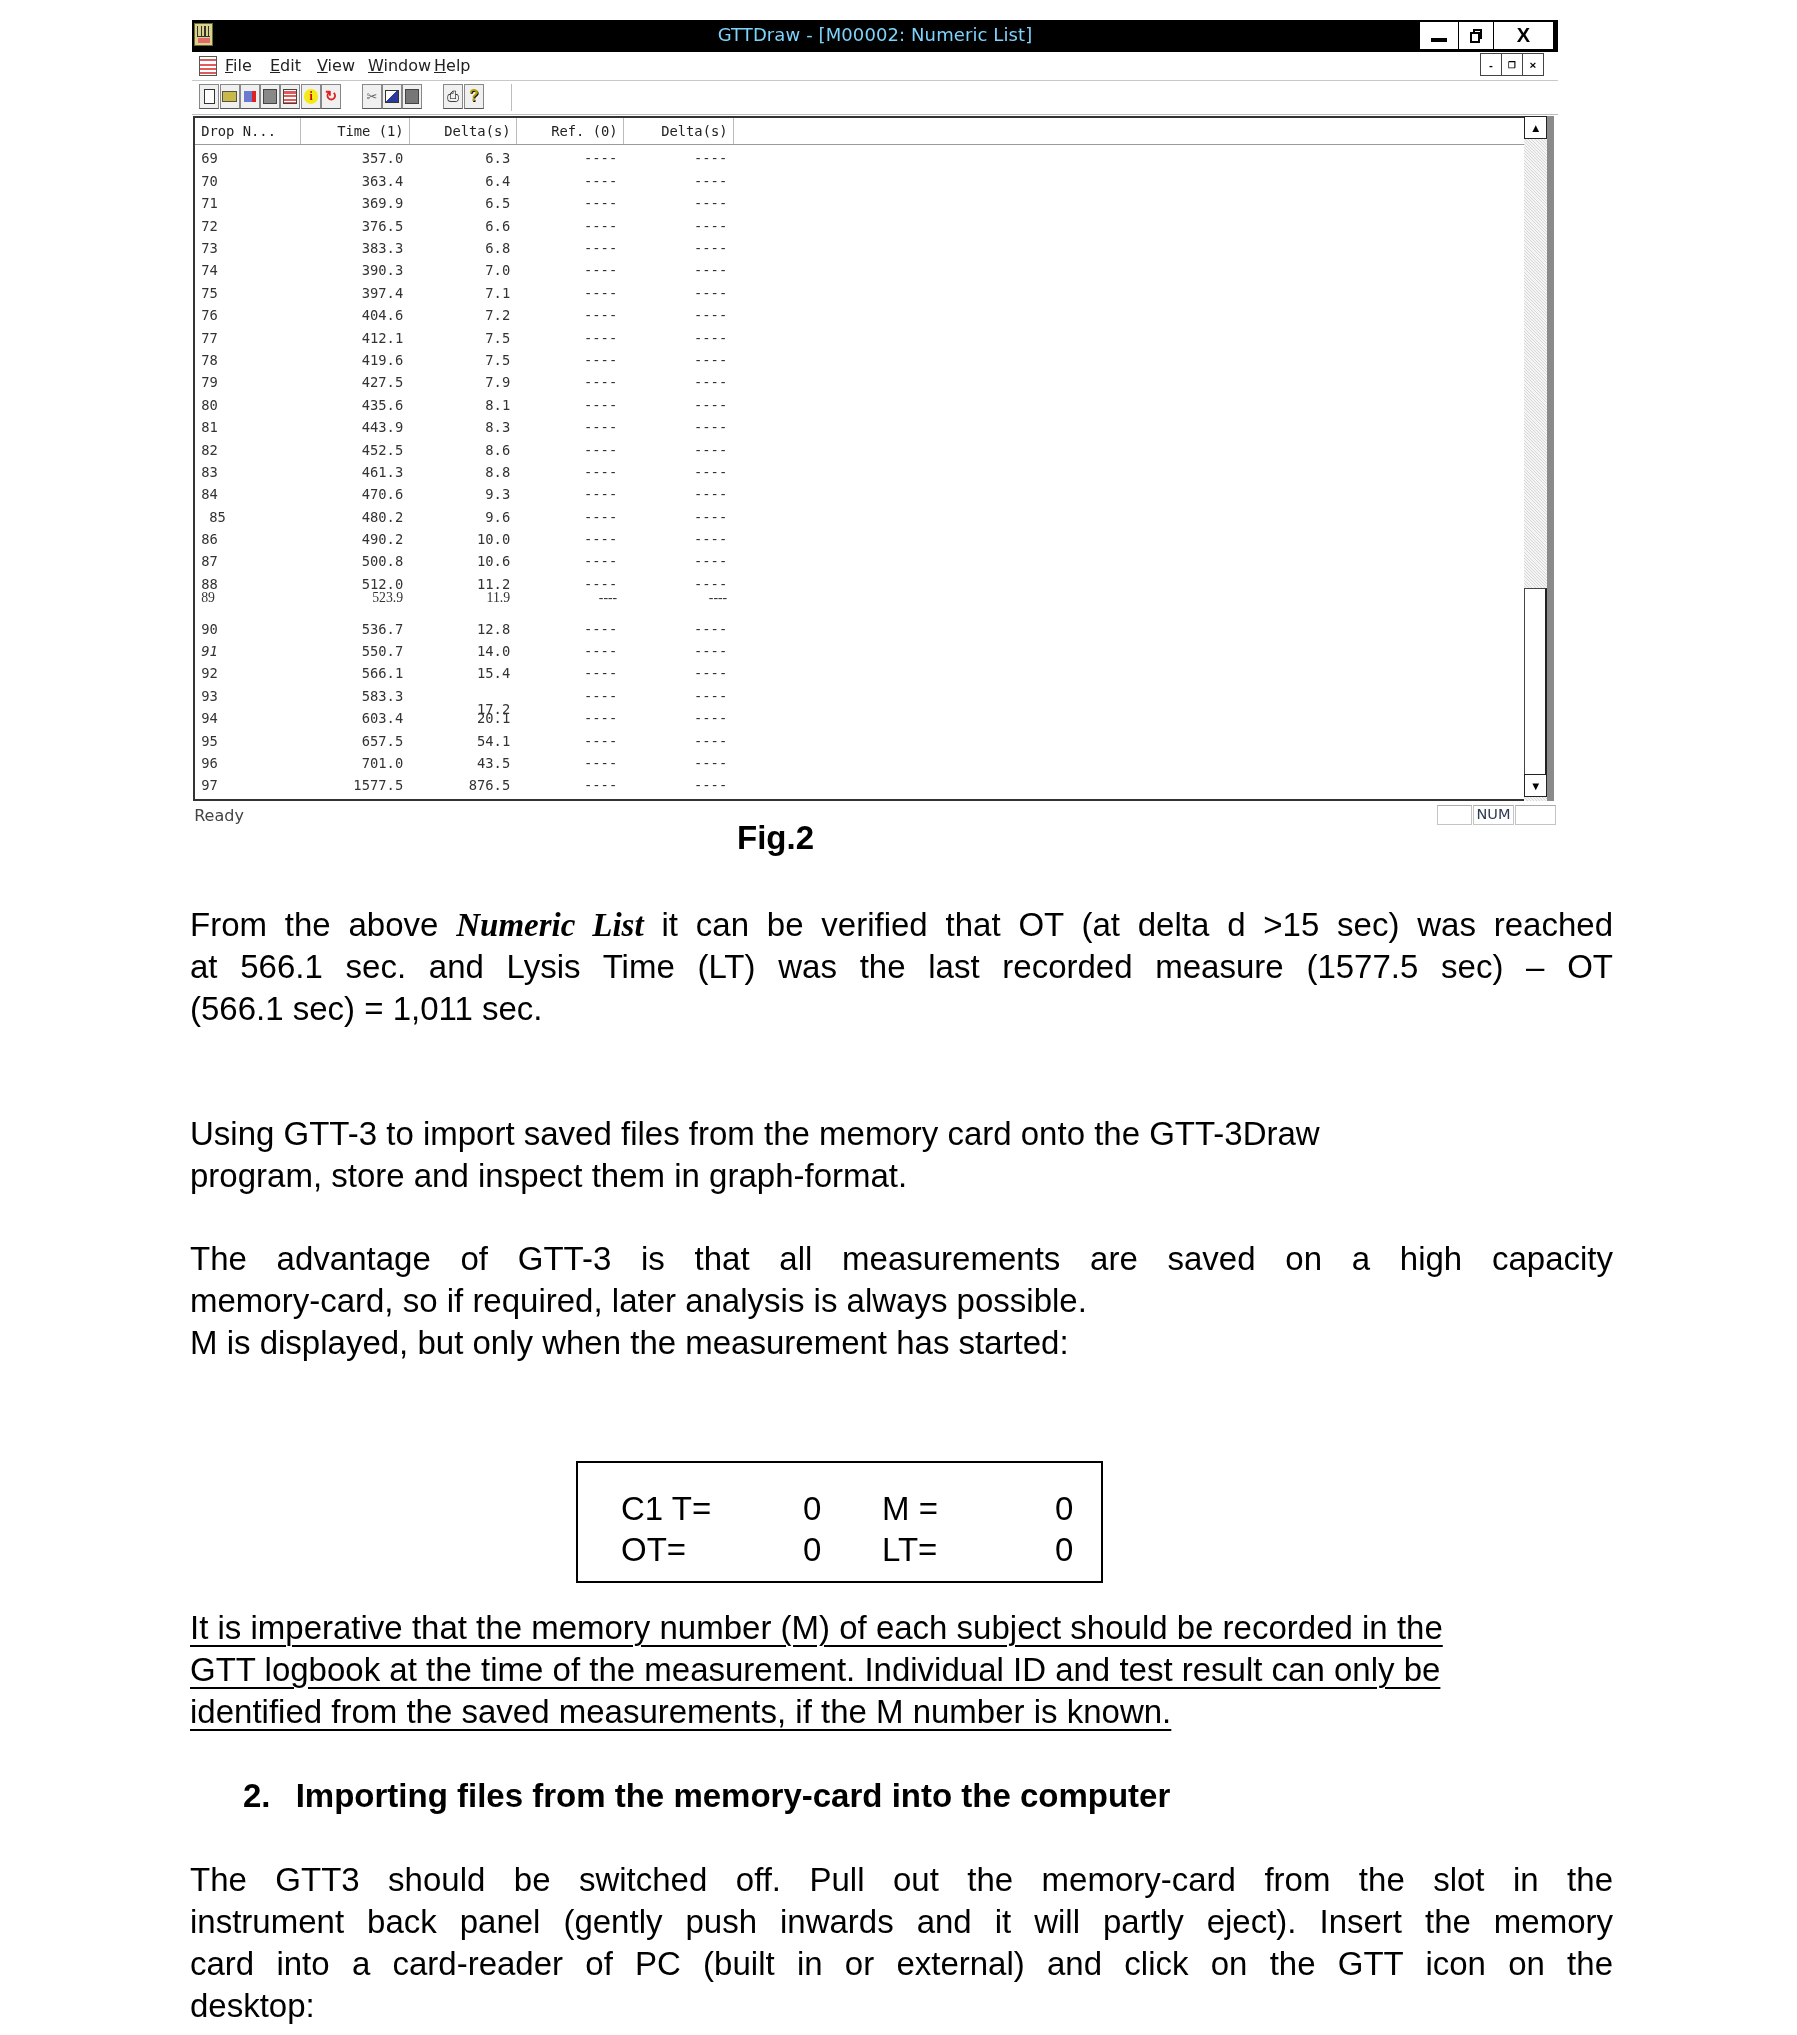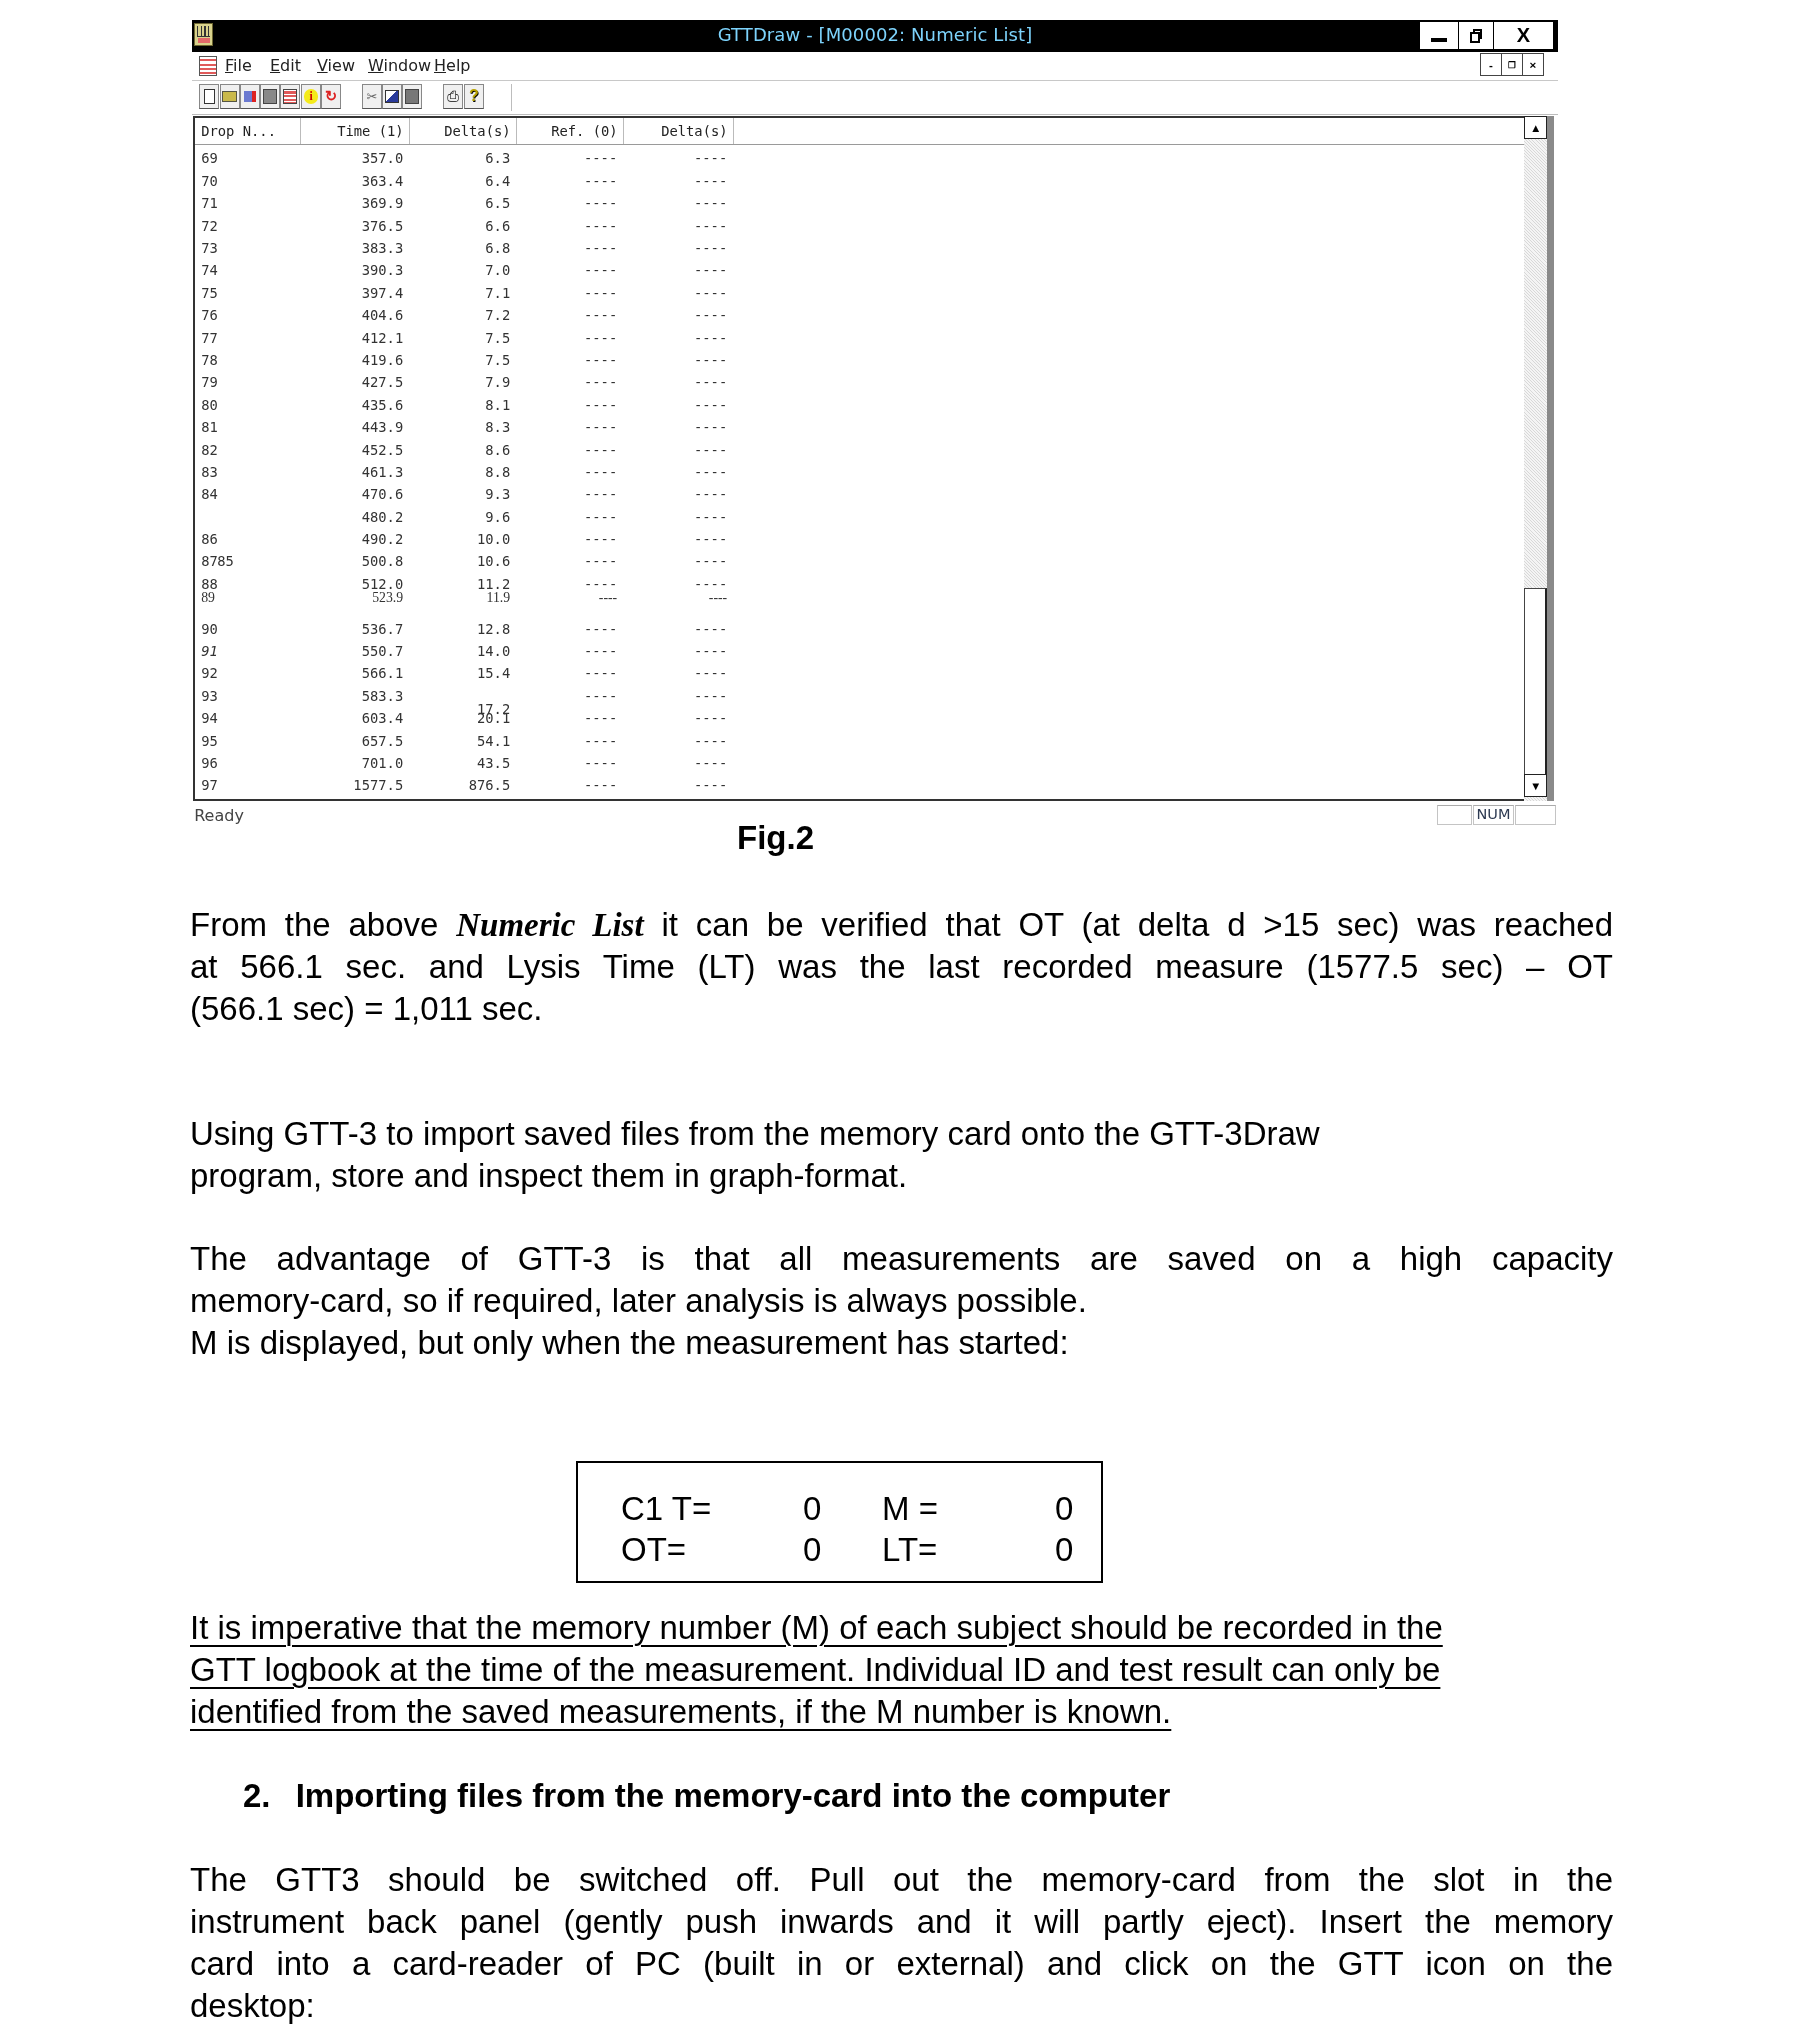--- a/index.html
+++ b/index.html
@@ -256,21 +256,21 @@
           <div class="td r" style="left: 430px; width: 109px;">----</div>
         </div>
         <div class="tr" style="top: 337px;">
           <div class="td l" style="left: 0px; width: 106px;">84</div>
           <div class="td r" style="left: 106px; width: 109px;">470.6</div>
           <div class="td r" style="left: 214px; width: 108px;">9.3</div>
           <div class="td r" style="left: 322px; width: 107px;">----</div>
           <div class="td r" style="left: 430px; width: 109px;">----</div>
         </div>
         <div class="tr" style="top: 360px;">
-          <div class="td l" style="left: 16px; width: 106px; margin-top: 44px;">85</div>
+          <div class="td l" style="left: 8px; width: 106px;">85</div>
           <div class="td r" style="left: 106px; width: 109px;">480.2</div>
           <div class="td r" style="left: 214px; width: 108px;">9.6</div>
           <div class="td r" style="left: 322px; width: 107px;">----</div>
           <div class="td r" style="left: 430px; width: 109px;">----</div>
         </div>
         <div class="tr" style="top: 382px;">
           <div class="td l" style="left: 0px; width: 106px;">86</div>
           <div class="td r" style="left: 106px; width: 109px;">490.2</div>
           <div class="td r" style="left: 214px; width: 108px;">10.0</div>
           <div class="td r" style="left: 322px; width: 107px;">----</div>

